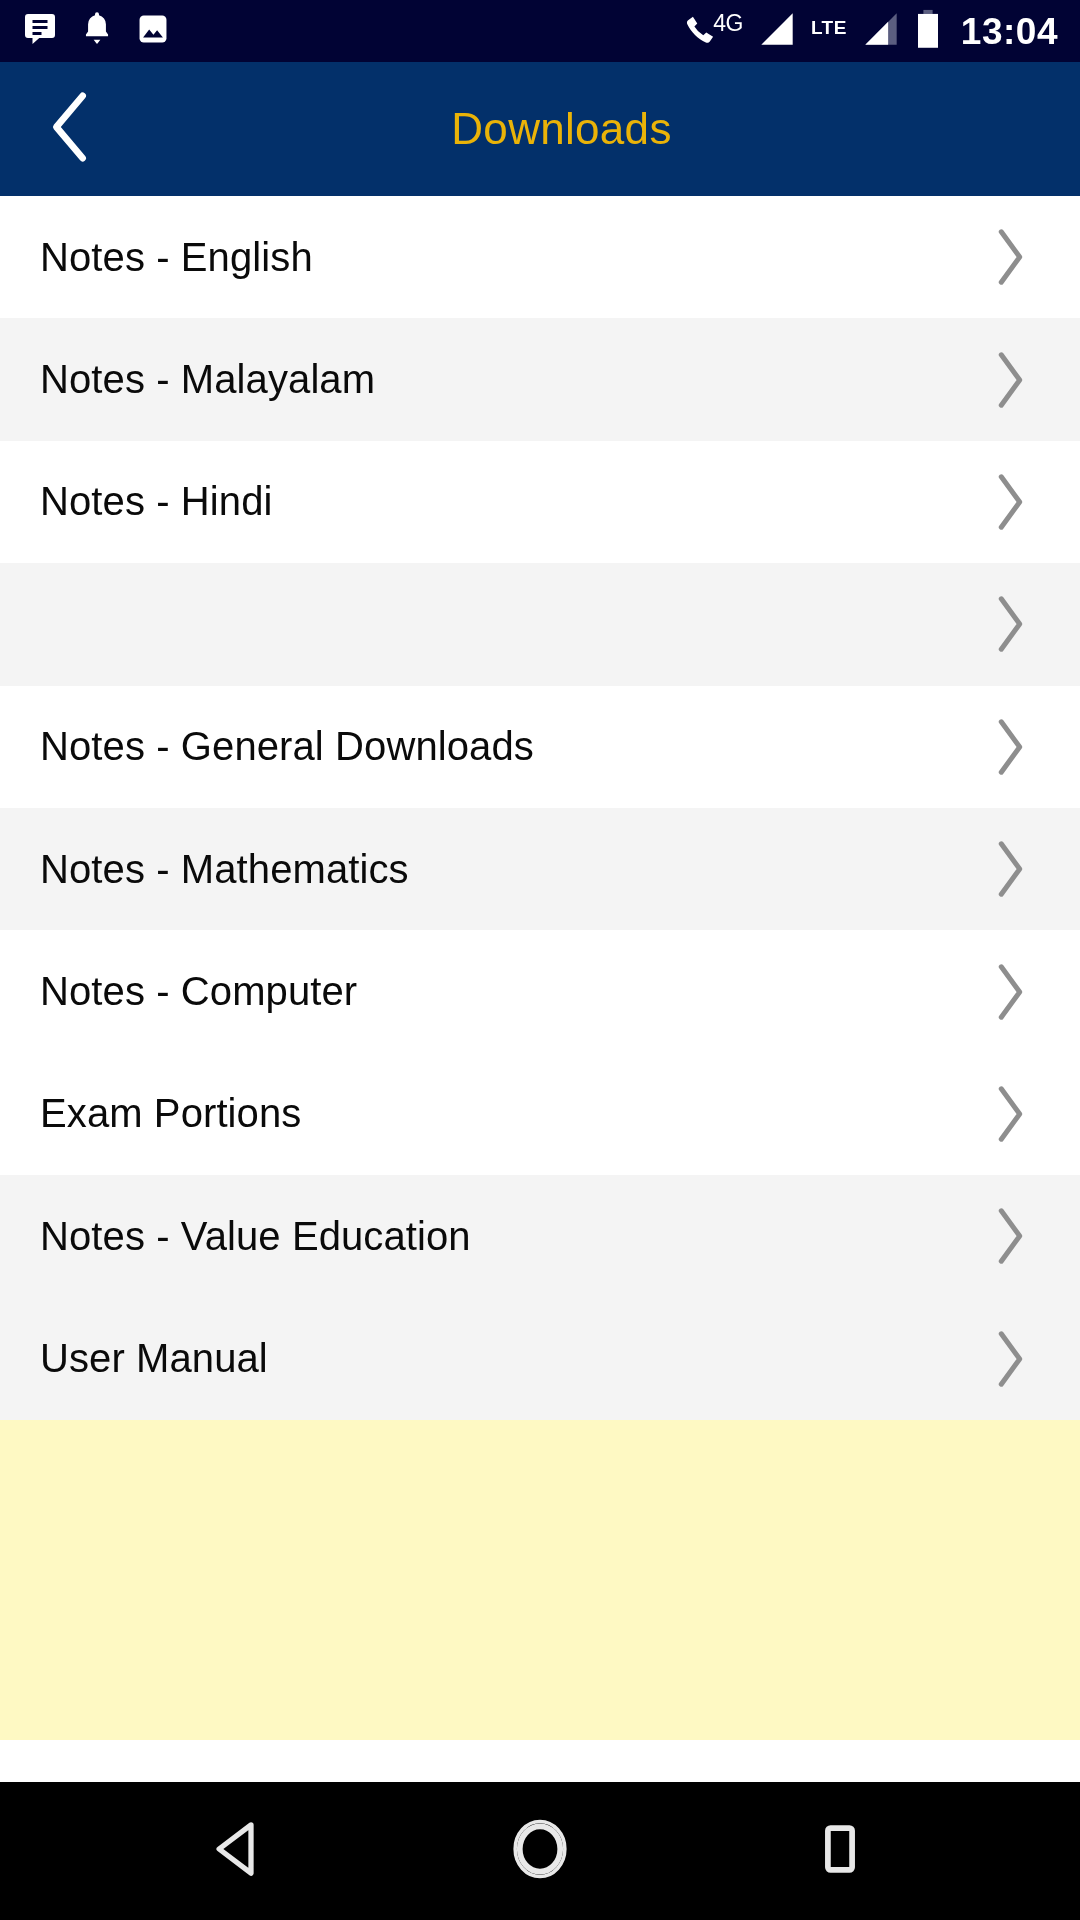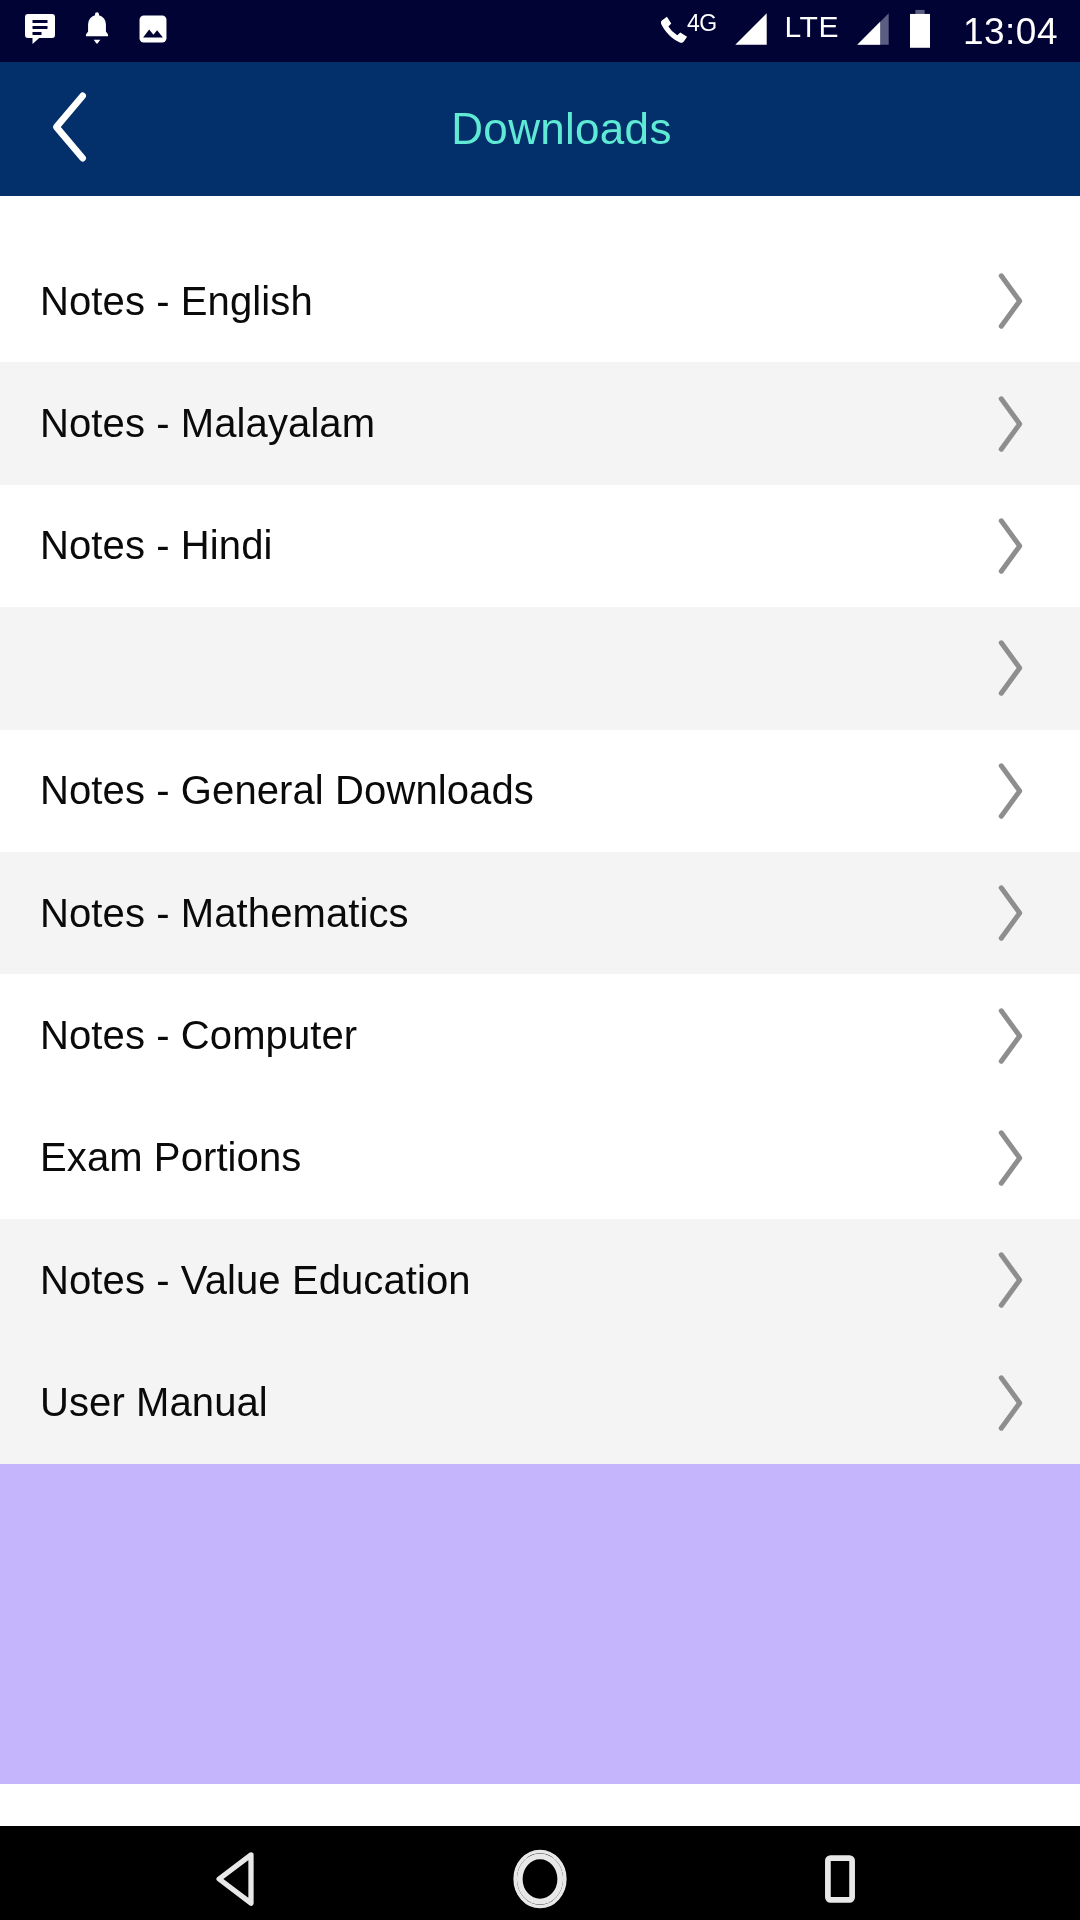--- a/index.html
+++ b/index.html
@@ -28,56 +28,55 @@
   }
   .sb-left { display:flex; align-items:center; gap:22px; }
   .sb-right { display:flex; align-items:center; gap:14px; margin-left:auto; }
   .sb-ico { display:block; }
   .sb-4g-wrap { position:relative; display:flex; align-items:flex-start; }
   .sb-4g-label {
     font-size:23px; font-weight:400; line-height:1;
     margin-left:-2px; margin-top:-2px; letter-spacing:-0.5px;
   }
   .sb-lte {
-    font-size:30px; font-weight:400; line-height:1;
+    font-size:19px; font-weight:700; line-height:1;
     letter-spacing:0.5px; margin-top:-8px;
   }
   #status-time {
-    font-size:37px; font-weight:400; line-height:1;
-    letter-spacing:0.5px; margin-left:16px;
+    font-size:37px; font-weight:700; line-height:1;
+    letter-spacing:0.5px; margin-left:6px;
   }
 
   
   #app-bar {
     height:134px; flex:0 0 134px;
     background:#03306A;
     position:relative;
     display:flex; align-items:center;
   }
   #back-button {
     position:absolute; left:28px; top:50%;
     transform:translateY(-50%);
     width:84px; height:84px;
     display:flex; align-items:center; justify-content:center;
     cursor:pointer;
   }
   #app-bar-title {
     width:100%; text-align:center;
-    color:#5eead4;
+    color:#eab308;
     font-size:44px; font-weight:400;
     letter-spacing:0.3px;
     margin-left:43px;
   }
 
   
   #download-list {
     flex:0 0 1544px; height:1544px;
-    background:#c4b5fd;
+    background:#fef9c3;
     overflow:hidden;
-    margin-top:44px;
   }
   .list-row {
     height:122.4px;
     display:flex; align-items:center;
     padding:0 44px 0 40px;
     background:#ffffff;
     cursor:pointer;
   }
   .list-row.alt { background:#f4f4f4; }
   .row-label {

